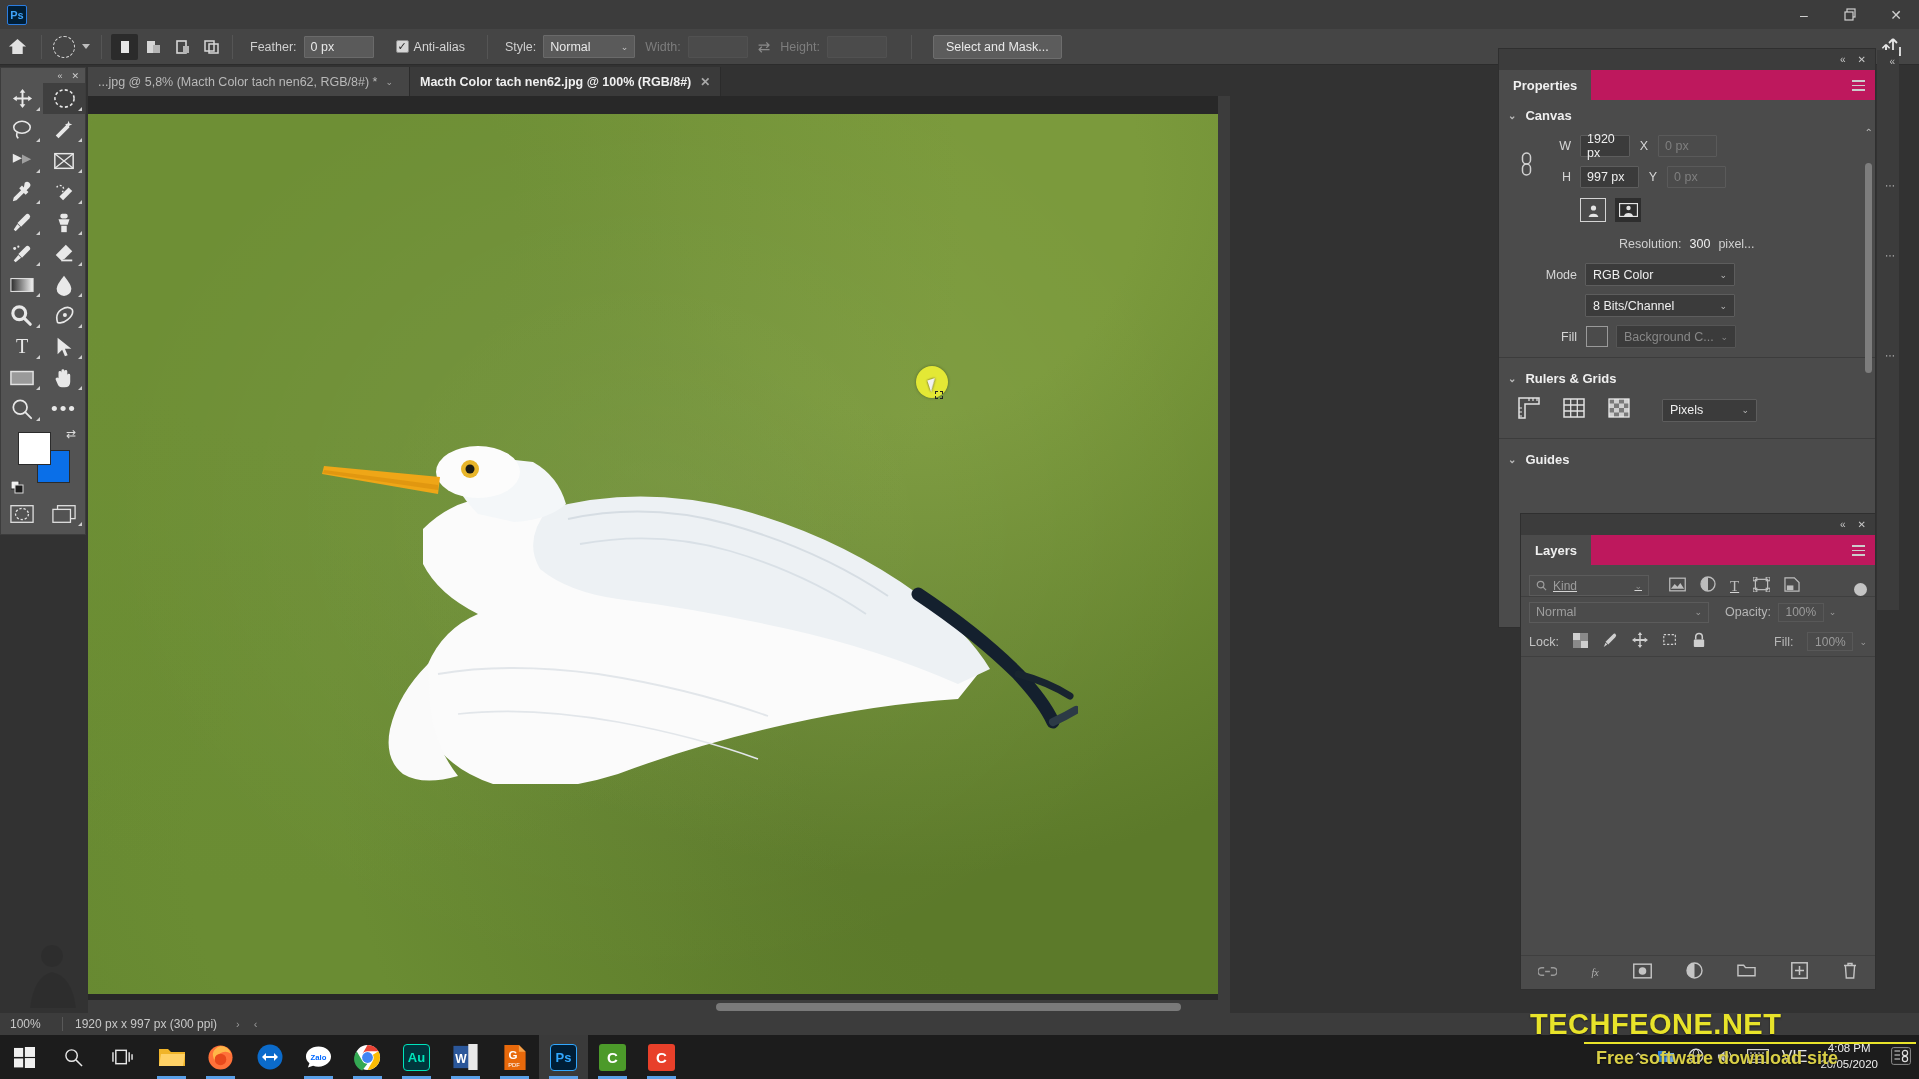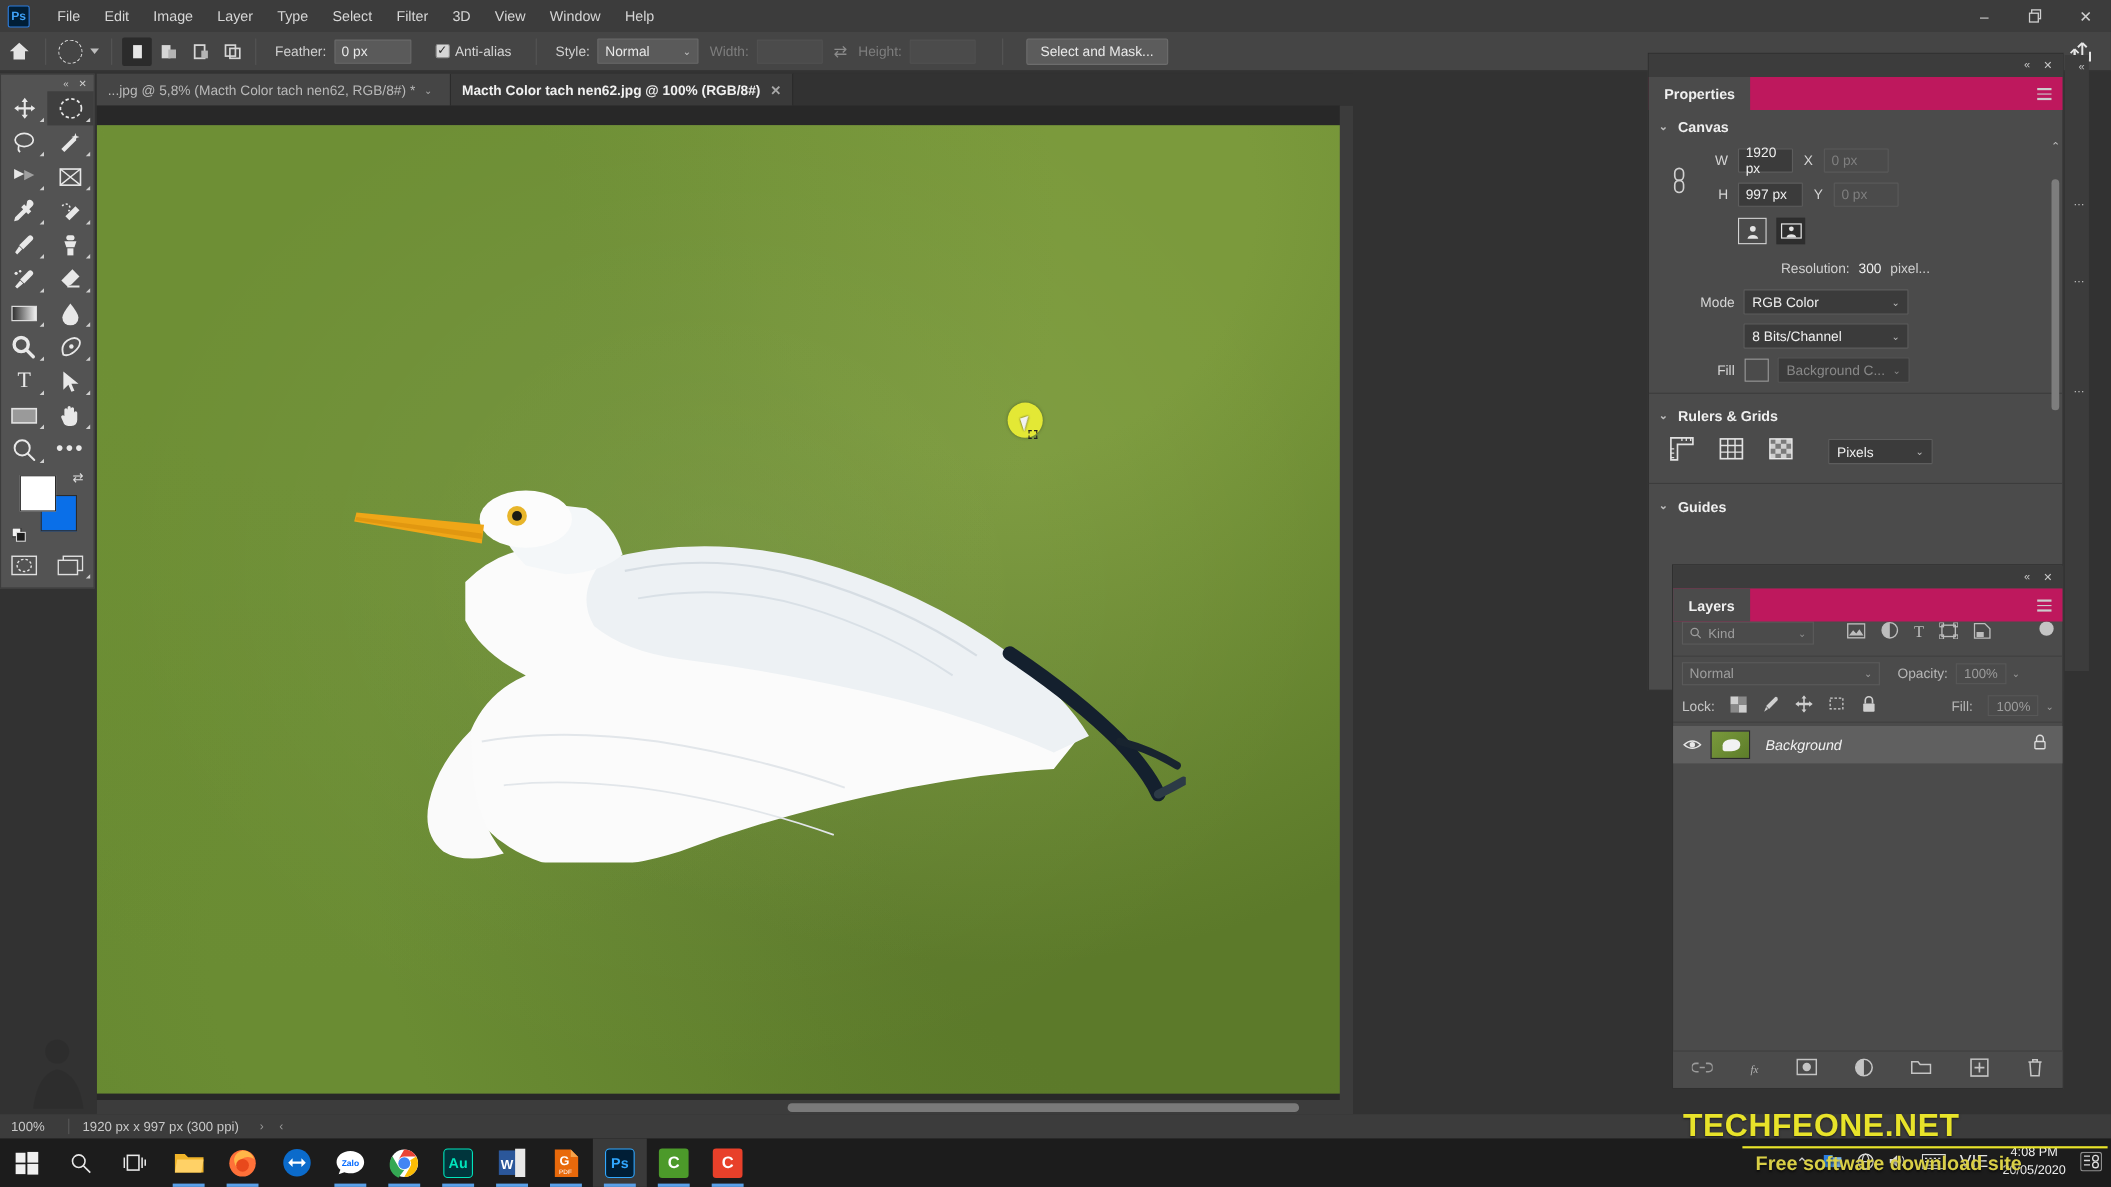--- a/index.html
+++ b/index.html
@@ -137,22 +137,22 @@
   .sq-btn { width:26px; height:24px; border:1.5px solid #d4d4d4; display:flex;
     align-items:center; justify-content:center; }
   .sq-btn.on { background:#2e2e2e; border-color:#2e2e2e; }
   .divider { height:1px; background:#3c3c3c; margin:5px 0; }
   .pscroll { position:absolute; right:3px; top:96px; width:7px; height:355px; }
   .pscroll i { position:absolute; left:0; top:18px; width:7px; height:210px;
     background:#7d7d7d; border-radius:4px; display:block; }
 
   .dock-layers { position:absolute; left:22px; top:484px; width:356px; height:477px;
     background:#4b4b4b; border:1px solid #2f2f2f; }
-  .lay-filter { height:32px; display:flex; align-items:flex-start; padding:0 8px; gap:14px;
-    border-bottom:1px solid #3f3f3f; }
+  .lay-filter { height:32px; display:flex; align-items:flex-end; padding:0 8px; gap:4px;
+    border-bottom:1px solid #3f3f3f;text-decoration:underline; }
   .kindbox { width:120px; height:21px; border:1px solid #5b5b5b; display:flex;
     align-items:center; gap:6px; padding:0 6px; font-size:12px; color:#9d9d9d; }
   .kind-ics { display:flex; align-items:center; gap:14px; margin-left:16px; color:#b9b9b9; }
   .blend-row { height:30px; display:flex; align-items:center; padding:0 8px; font-size:12.5px; }
   .blendsel { width:180px; height:21px; border:1px solid #5b5b5b; display:flex;
     align-items:center; justify-content:space-between; padding:0 6px;
     font-size:12.5px; color:#9e9e9e; }
   .numghost { width:46px;height:19px;border:1px solid #585858;color:#9b9b9b;font-size:12px;
     display:flex;align-items:center;justify-content:center; }
   .lock-row { height:30px; display:flex; align-items:center; padding:0 8px; gap:14px;
@@ -205,33 +205,20 @@
   .wm-line { position:absolute; left:1584px; top:1042px; width:332px; height:2px; background:#e8e32a; }
   .wm-ghost { position:absolute; left:20px; top:940px; width:70px; height:70px; opacity:.18; }
 </style>
 </head>
 <body>
 
 <div id="app">
 
   <div class="titlebar">
     <div class="ps-logo">Ps</div>
-    <div class="menubar">
-      <div class="menu-item">File</div>
-      <div class="menu-item">Edit</div>
-      <div class="menu-item">Image</div>
-      <div class="menu-item">Layer</div>
-      <div class="menu-item">Type</div>
-      <div class="menu-item">Select</div>
-      <div class="menu-item">Filter</div>
-      <div class="menu-item">3D</div>
-      <div class="menu-item">View</div>
-      <div class="menu-item">Window</div>
-      <div class="menu-item">Help</div>
-    </div>
     <div class="wincontrols">
       <div class="wc">–</div>
       <div class="wc">
         <svg width="13" height="13" viewBox="0 0 13 13">
             <rect x="3" y="1" width="8" height="8" fill="none" stroke="#cfcfcf" stroke-width="1.2"></rect>
             <rect x="1" y="4" width="8" height="8" fill="#3c3c3c" stroke="#cfcfcf" stroke-width="1.2"></rect>
           </svg>
       </div>
       <div class="wc close">✕</div>
     </div>
@@ -726,36 +713,20 @@
             </svg></span>
         <span><svg width="14" height="16" viewBox="0 0 14 17">
               <path d="M3.5 8 V5 a3.5 3.5 0 0 1 7 0 V8" fill="none" stroke="#cfcfcf" stroke-width="1.6"></path>
               <rect x="1.5" y="8" width="11" height="8" rx="1" fill="#cfcfcf"></rect>
             </svg></span>
         <span style="margin-left:auto;color:#b6b6b6">Fill:</span>
         <div class="numghost" style="margin-left:0">100%</div>
         <span style="font-size:9px;color:#9b9b9b;margin-left:-8px">⌄</span>
       </div>
 
-      <div class="layer-item">
-        <div class="eye">
-          <svg width="17" height="12" viewBox="0 0 18 12">
-              <path d="M1 6 Q9 -1 17 6 Q9 13 1 6z" fill="none" stroke="#e6e6e6" stroke-width="1.3"></path>
-              <circle cx="9" cy="6" r="2.6" fill="#e6e6e6"></circle>
-            </svg>
-        </div>
-        <div class="thumb"></div>
-        <div class="layer-name">Background</div>
-        <div style="margin-left:auto;margin-right:14px">
-          <svg width="13" height="15" viewBox="0 0 14 17">
-              <path d="M3.5 8 V5 a3.5 3.5 0 0 1 7 0 V8" fill="none" stroke="#dcdcdc" stroke-width="1.5"></path>
-              <rect x="1.8" y="8" width="10.4" height="7.5" rx="1" fill="none" stroke="#dcdcdc" stroke-width="1.4"></rect>
-            </svg>
-        </div>
-      </div>
 
       <div class="lay-footer">
         <span><svg width="19" height="13" viewBox="0 0 20 13">
               <path d="M7.5 6.5 H12.5 M6.5 2.5 H4 a4 4 0 0 0 0 8 h2.5 M13.5 2.5 H16 a4 4 0 0 1 0 8 h-2.5" fill="none" stroke="#9b9b9b" stroke-width="1.5"></path>
             </svg></span>
         <span style="font-size:10px;font-style:italic;font-family:'Liberation Serif',serif;color:#b4b4b4">fx</span>
         <span><svg width="19" height="16" viewBox="0 0 20 16">
               <rect x="0.8" y="0.8" width="18.4" height="14.4" fill="none" stroke="#c4c4c4" stroke-width="1.5"></rect>
               <circle cx="10" cy="8" r="4" fill="#c4c4c4"></circle>
             </svg></span>

